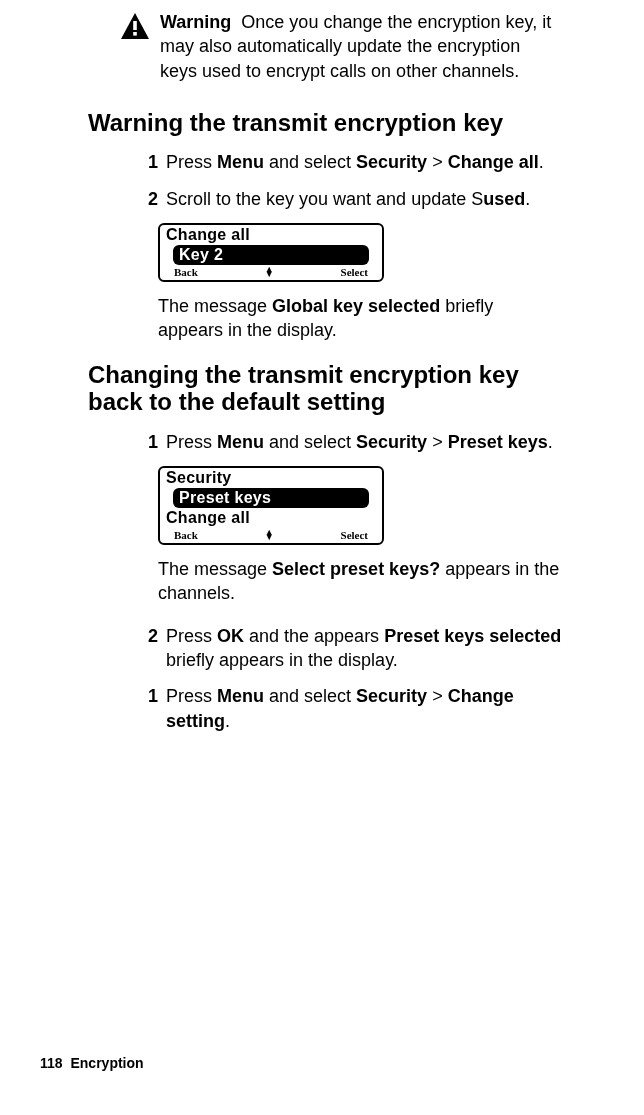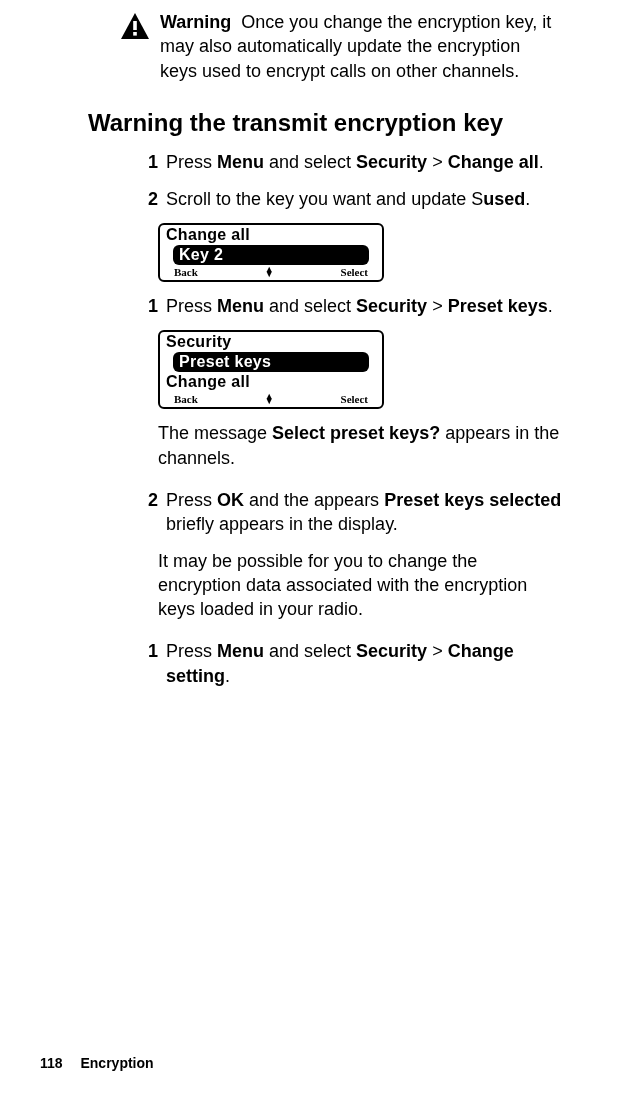--- a/index.html
+++ b/index.html
@@ -107,21 +107,21 @@
     font-size: 9px;
   }
   .footer {
     position: absolute;
     left: 40px;
     bottom: 44px;
     font-size: 14px;
   }
   .footer .pagenum {
     font-weight: bold;
-    margin-right: 14px;
+    margin-right: 4px;
   }
   .footer .section {
     font-weight: bold;
   }
   b { font-weight: bold; }
 </style>
 </head>
 <body>
 
 <div class="page">
@@ -162,21 +162,25 @@
       <div class="softkeys">
         <span>Back</span>
         <span class="center">
           <span>▲</span>
             <span>▼</span>
         </span>
         <span>Select</span>
       </div>
     </div>
 
-
+    <div class="para">
+      <span>The message </span><b>Global key selected</b><span> briefly appears in the display.</span>
+    </div>
+
+    <h2>Changing the transmit encryption key back to the default setting</h2>
 
     <div class="step">
       <div class="num">1</div>
       <div class="txt">
         <span>Press </span><b>Menu</b><span> and select </span><b>Security</b><span> &gt; </span><b>Preset keys</b><span>.</span>
       </div>
     </div>
 
     <div class="lcd">
       <div class="row">Security</div>
@@ -197,21 +201,20 @@
     </div>
 
     <div class="step">
       <div class="num">2</div>
       <div class="txt">
         <span>Press </span><b>OK</b><span> and the appears </span><b>Preset keys selected</b><span> briefly appears in the display.</span>
       </div>
     </div>
 
 
-    <div class="para">It may be possible for you to change the encryption data associated with the encryption keys loaded in your radio.</div>
 
     <div class="step">
       <div class="num">1</div>
       <div class="txt">
         <span>Press </span><b>Menu</b><span> and select </span><b>Security</b><span> &gt; </span><b>Change setting</b><span>.</span>
       </div>
     </div>
 
   </div>
 

